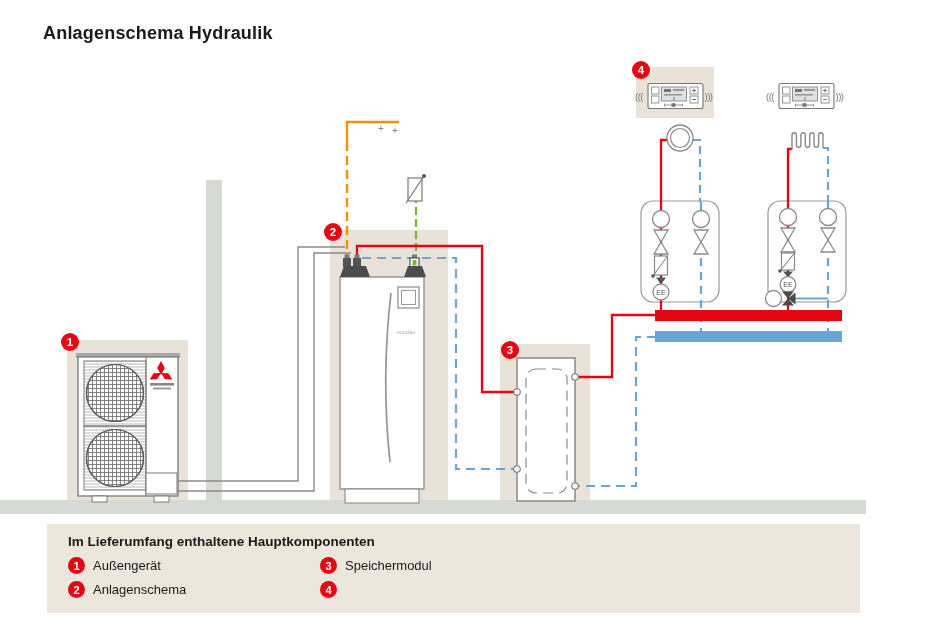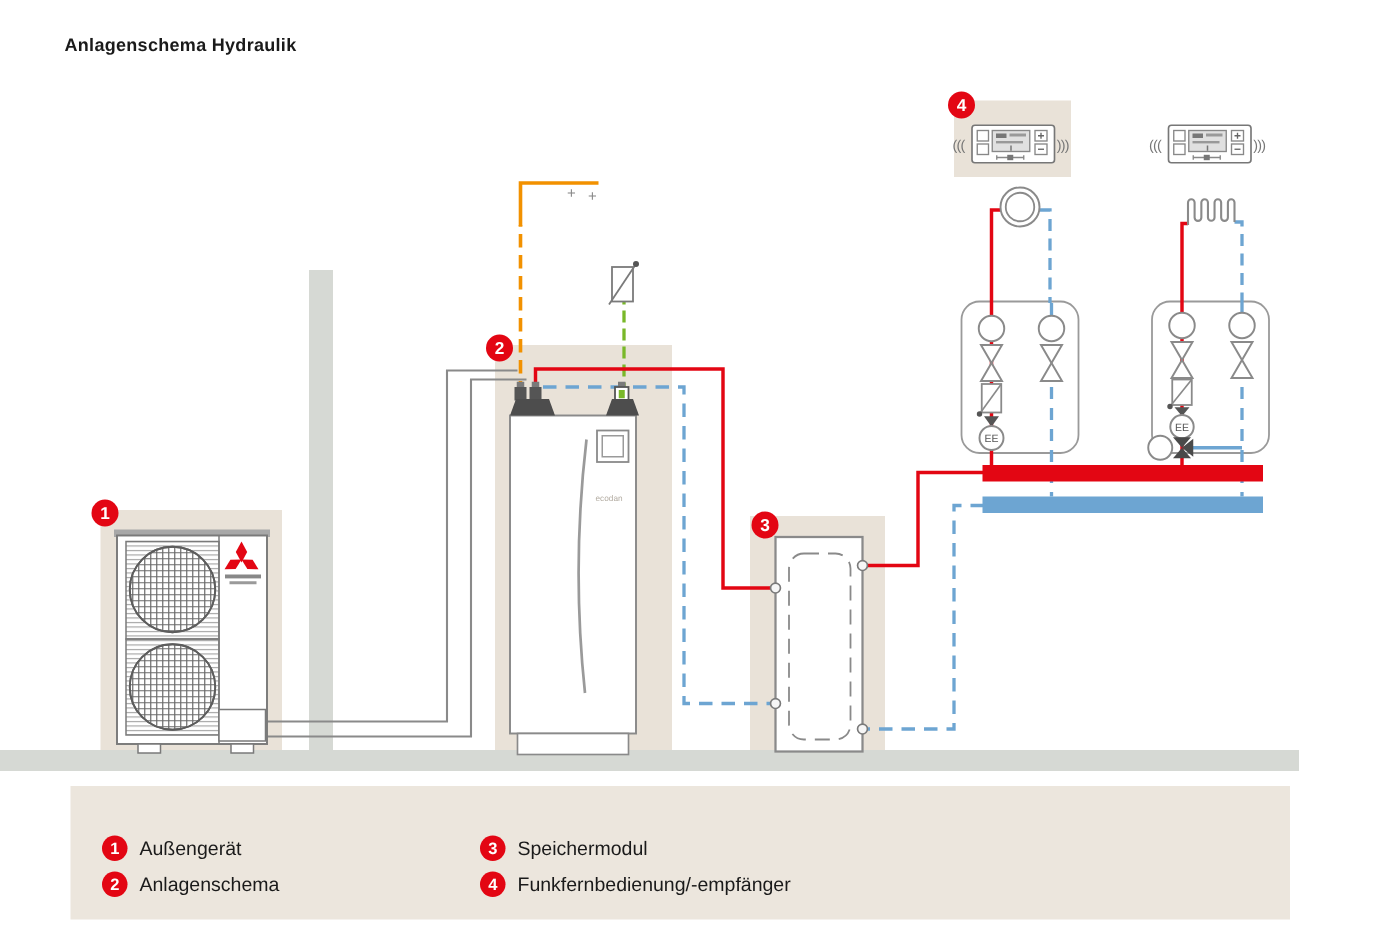--- a/index.html
+++ b/index.html
@@ -1,18 +1,18 @@
 <!DOCTYPE html>
 <html><head>
 <meta charset="utf-8">
 <style>
   html,body{margin:0;padding:0;background:#fff;}
   #stage{position:relative;width:925px;height:632px;background:#ffffff;overflow:hidden;
          font-family:"Liberation Sans",sans-serif;color:#1a1a1a;}
-  .page-title{position:absolute;left:43px;top:23px;font-size:12px;font-weight:bold;letter-spacing:.2px;}
+  .page-title{position:absolute;left:43px;top:23px;font-size:18px;font-weight:bold;letter-spacing:.2px;}
   svg{position:absolute;left:0;top:0;font-family:"Liberation Sans",sans-serif;}
   .legend{position:absolute;left:47px;top:524px;width:813px;height:89px;background:#ece6dd;}
   .legend-title{position:absolute;left:21px;top:10px;font-size:13.5px;font-weight:bold;}
   .legend-item{position:absolute;display:flex;align-items:center;gap:8px;font-size:13px;}
   .li-1{left:21px;top:33px;}  .li-2{left:21px;top:57px;}
   .li-3{left:273px;top:33px;} .li-4{left:273px;top:57px;}
   .badge{width:17px;height:17px;border-radius:50%;background:#e30613;color:#fff;font-size:11px;
          font-weight:bold;display:flex;align-items:center;justify-content:center;flex:0 0 17px;}
   text{font-family:"Liberation Sans",sans-serif;}
 </style>
@@ -225,30 +225,30 @@
       <circle cx="333" cy="232" r="9" fill="#e30613"></circle>
       <text x="333" y="236" font-size="11.5" font-weight="bold" fill="#fff" text-anchor="middle">2</text>
       <circle cx="510" cy="350" r="9" fill="#e30613"></circle>
       <text x="510" y="354" font-size="11.5" font-weight="bold" fill="#fff" text-anchor="middle">3</text>
       <circle cx="641" cy="70" r="9" fill="#e30613"></circle>
       <text x="641" y="74" font-size="11.5" font-weight="bold" fill="#fff" text-anchor="middle">4</text>
     </g>
   </svg>
 
   <div class="legend">
+    <div class="legend-title">Im Lieferumfang enthaltene Hauptkomponenten</div>
     <div class="legend-item li-1">
       <span class="badge">1</span>
       <span>Außengerät</span>
     </div>
     <div class="legend-item li-2">
       <span class="badge">2</span>
       <span>Anlagenschema</span>
     </div>
     <div class="legend-item li-3">
       <span class="badge">3</span>
       <span>Speichermodul</span>
     </div>
     <div class="legend-item li-4">
       <span class="badge">4</span>
-      <span>Funkfernbedienung/-empfänger</span>
     </div>
   </div>
 </div>
 
 </body></html>

